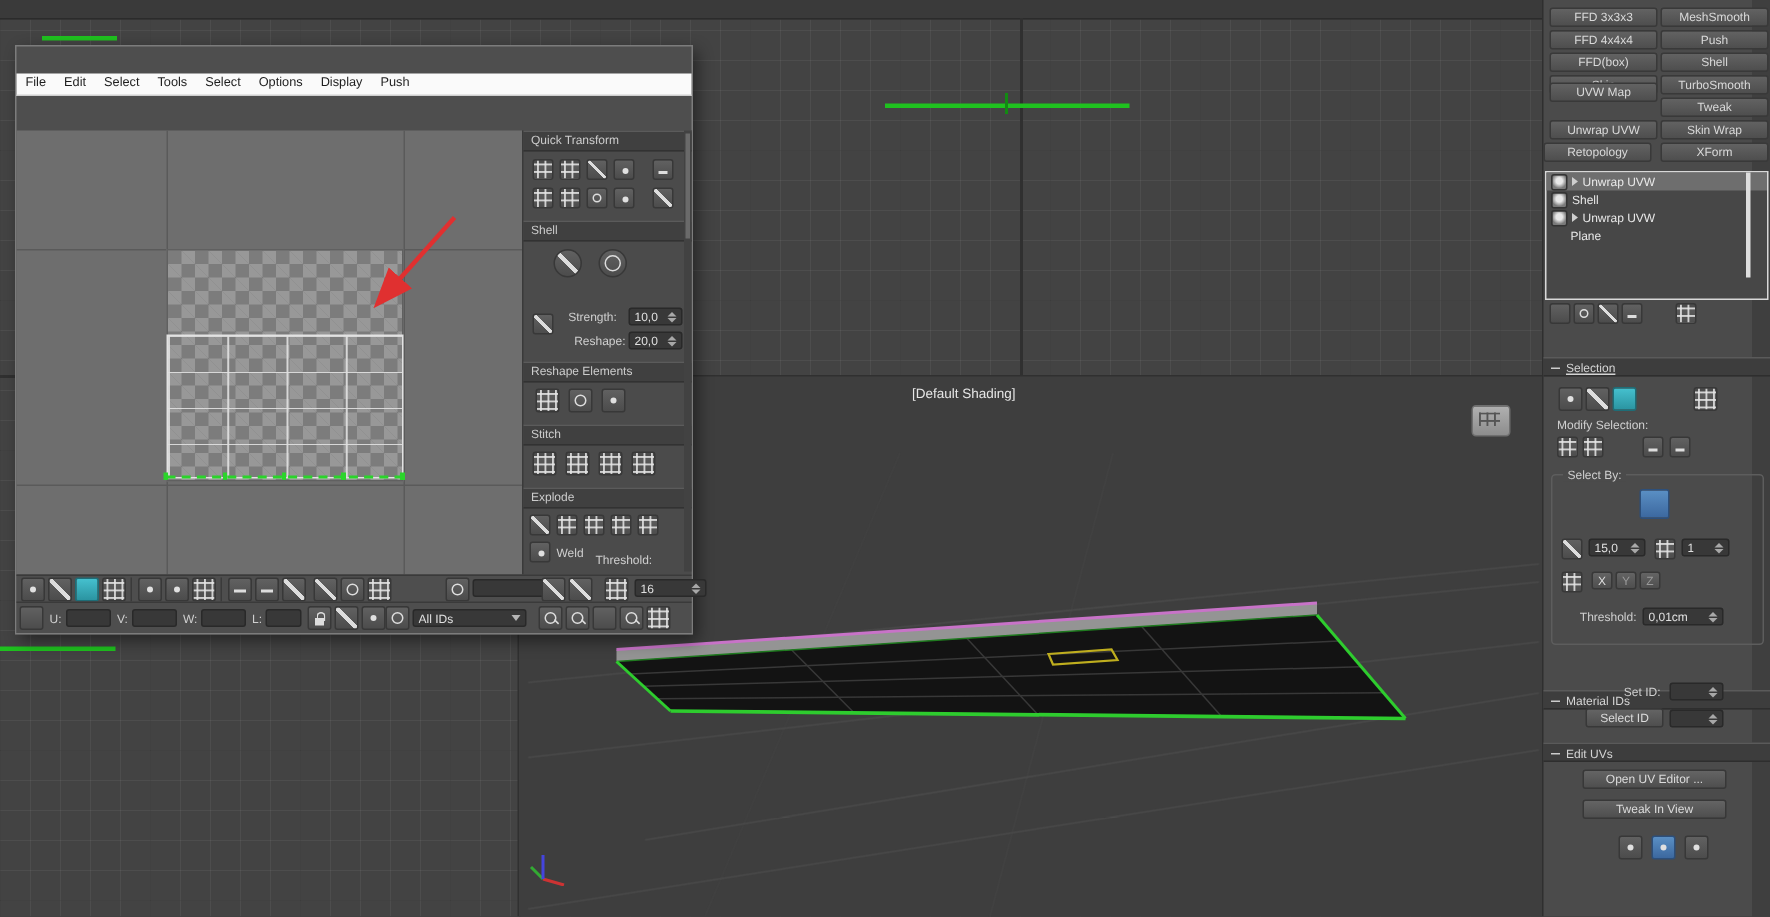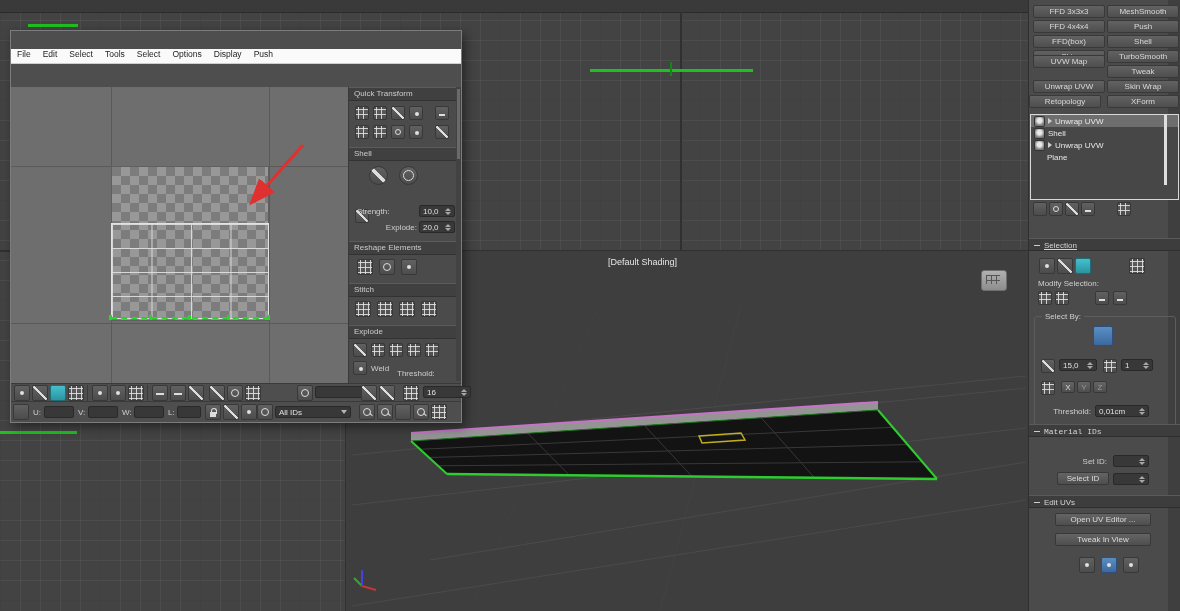--- a/index.html
+++ b/index.html
@@ -261,21 +261,21 @@
     <div class="lbl" style="left:4px;top:90px;width:52px;text-align:right;">Threshold:</div>
     <div class="field" style="left:60px;top:88px;width:54px;">
       <span class="val">0,01cm</span>
       <span class="spin">
           <i class="tu"></i>
           <i class="td"></i>
         </span>
     </div>
   </div>
 
-  <div class="rollout" style="top:424px;font-family:Liberation Mono, monospace;">
+  <div class="rollout" style="top:460px;">
     <span class="roll-dash"></span>
     <span>Material IDs</span>
   </div>
   <div class="lbl" style="left:20px;top:457px;width:58px;text-align:right;">Set ID:</div>
   <div class="field" style="left:84px;top:455px;width:36px;">
     <span class="val"></span>
     <span class="spin">
         <i class="tu"></i>
         <i class="td"></i>
       </span>
@@ -337,29 +337,29 @@
       <div class="ic sm gridm" style="position:absolute;left:24px;top:24px;"></div>
       <div class="ic sm circ" style="position:absolute;left:42px;top:24px;"></div>
       <div class="ic sm dot" style="position:absolute;left:60px;top:24px;"></div>
       <div class="ic sm diag" style="position:absolute;left:86px;top:24px;"></div>
     </div>
     <div class="sec-h">Shell</div>
     <div class="sec-c" style="height:80px;">
       <div class="ic round diag" style="position:absolute;left:20px;top:5px;"></div>
       <div class="ic round circ" style="position:absolute;left:50px;top:5px;"></div>
       <div class="ic sm diag" style="position:absolute;left:6px;top:48px;"></div>
-      <div class="lbl" style="left:8px;top:46px;width:44px;text-align:left;">Strength:</div>
+      <div class="lbl" style="left:24px;top:46px;width:44px;text-align:center;">Strength:</div>
       <div class="field" style="left:70px;top:44px;width:36px;">
         <span class="val">10,0</span>
         <span class="spin">
             <i class="tu"></i>
             <i class="td"></i>
           </span>
       </div>
-      <div class="lbl" style="left:24px;top:62px;width:44px;text-align:right;">Explode:</div>
+      <div class="lbl" style="left:24px;top:62px;width:44px;text-align:right;">Reshape:</div>
       <div class="field" style="left:70px;top:60px;width:36px;">
         <span class="val">20,0</span>
         <span class="spin">
             <i class="tu"></i>
             <i class="td"></i>
           </span>
       </div>
     </div>
     <div class="sec-h">Reshape Elements</div>
     <div class="sec-c" style="height:28px;">

